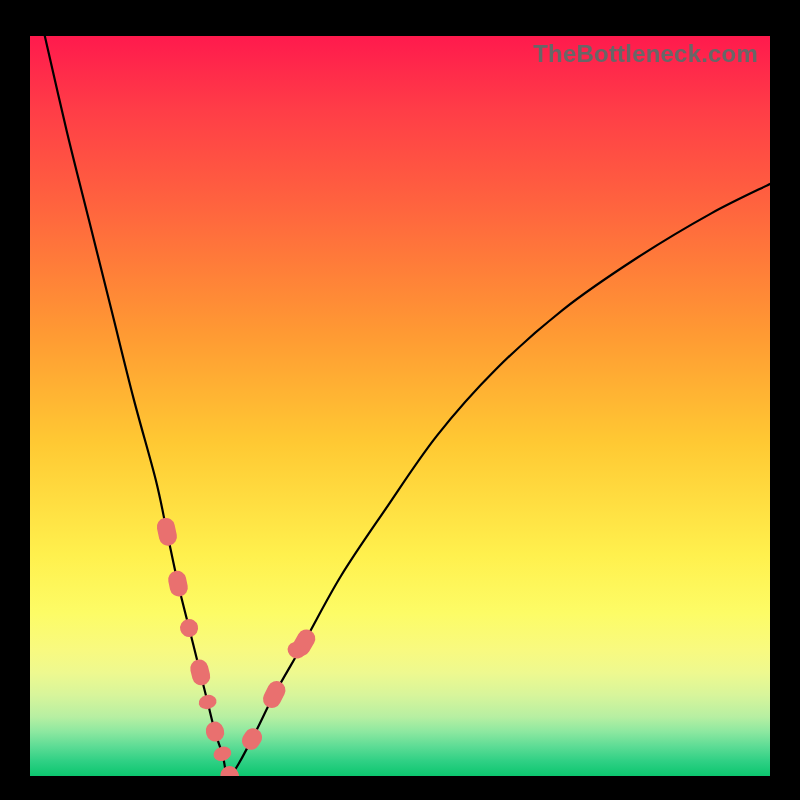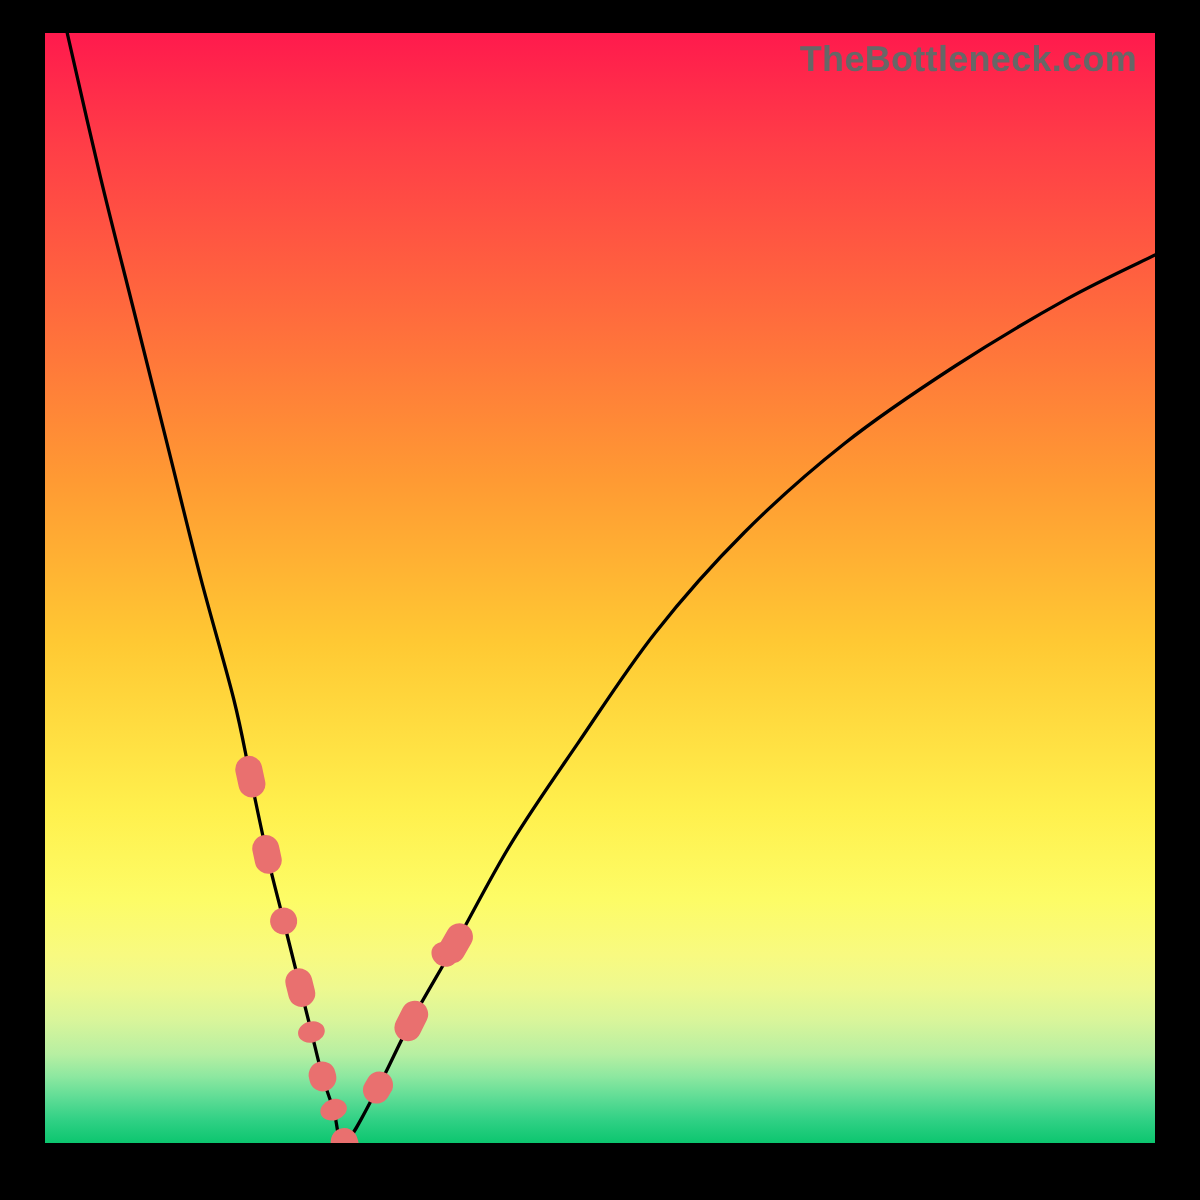--- a/index.html
+++ b/index.html
@@ -13,21 +13,21 @@
   }
   .frame {
     position: relative;
     width: 800px;
     height: 800px;
     background: #000;
   }
   .plot {
     position: absolute;
     left: 30px;
-    top: 22px;
+    top: 36px;
     width: 740px;
     height: 740px;
     background: linear-gradient(to bottom,
       #ff1a4d 0%,
       #ff3d47 10%,
       #ff6a3d 25%,
       #ff9933 40%,
       #ffc933 55%,
       #fff04d 70%,
       #fdfc66 78%,

